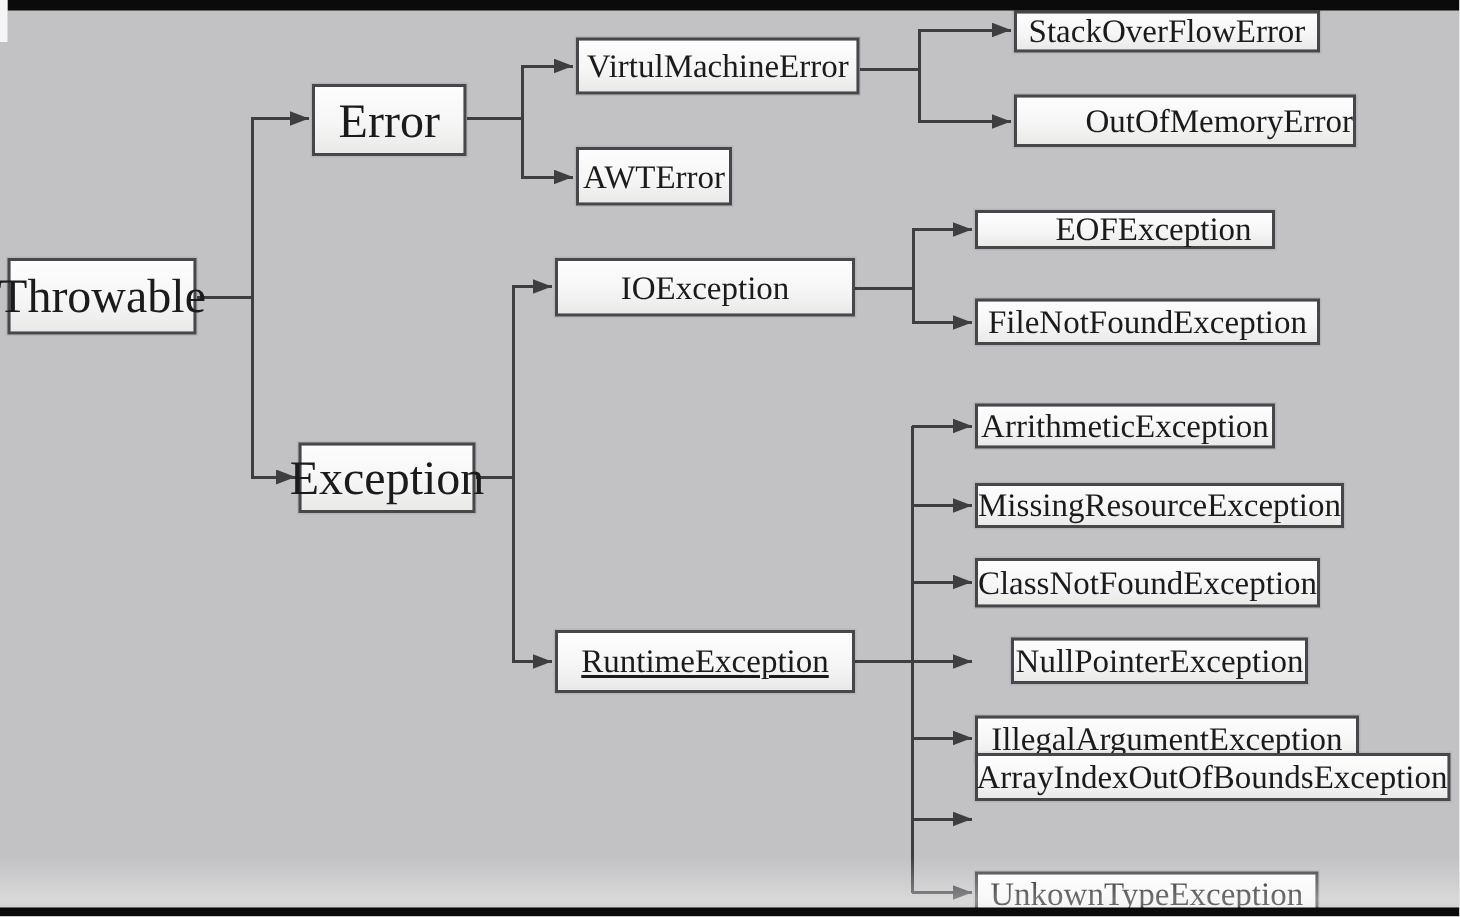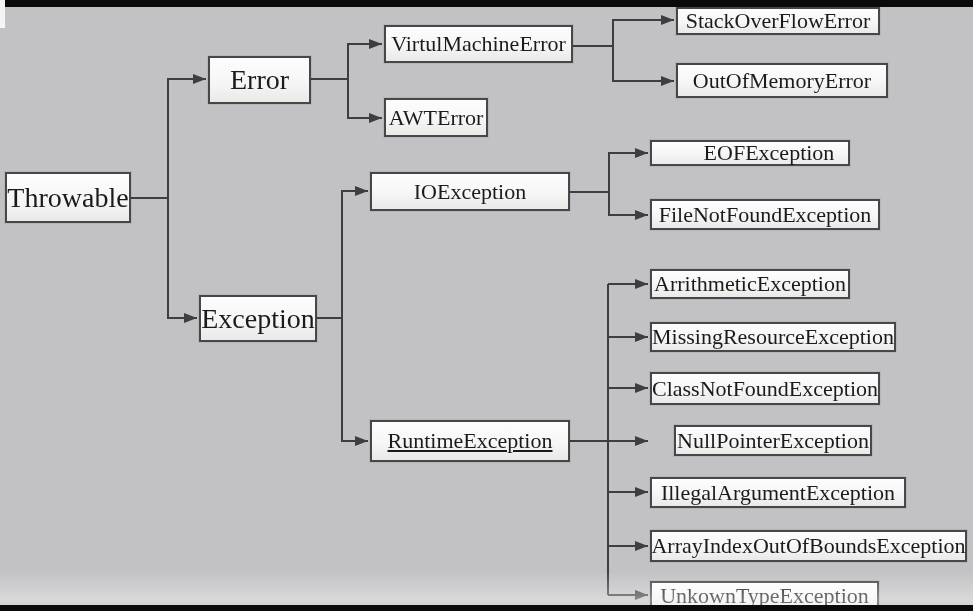--- a/index.html
+++ b/index.html
@@ -49,21 +49,21 @@
     position:absolute;
     box-sizing:border-box;
     border:2px solid var(--box-border);
     background:linear-gradient(180deg, var(--box-top) 0%, #f6f6f6 55%, var(--box-bot) 100%);
     color:var(--text);
     display:flex;align-items:center;justify-content:center;
     font-size:22px;
     white-space:nowrap;
     box-shadow:0 0 0 1px rgba(0,0,0,0.06);
   }
-  .node.lg{font-size:28px;}
+  .node.lg{font-size:32px;}
 </style>
 </head>
 <body>
 
 <div class="stage">
   <svg class="wires" viewBox="0 0 973 611" xmlns="http://www.w3.org/2000/svg">
     <defs>
       <marker id="arrow" markerUnits="userSpaceOnUse" markerWidth="14" markerHeight="12" refX="13" refY="5" orient="auto">
         <path id="arrowhead-path" d="M0,0 L13,5 L0,10 Z" fill="#3e3d40"></path>
       </marker>
@@ -109,21 +109,21 @@
       </div>
       <div class="node" style="left: 370px; top: 172px; width: 200px; height: 39px;">
         <span>IOException</span>
       </div>
       <div class="node" style="left: 370px; top: 420px; width: 200px; height: 42px; text-decoration: underline;">
         <span>RuntimeException</span>
       </div>
       <div class="node" style="left: 676px; top: 7px; width: 204px; height: 28px;">
         <span>StackOverFlowError</span>
       </div>
-      <div class="node" style="left: 676px; top: 63px; width: 212px; height: 35px;">
+      <div class="node" style="left: 676px; top: 63px; width: 228px; height: 35px; justify-content: flex-end;">
         <span>OutOfMemoryError</span>
       </div>
       <div class="node" style="left: 650px; top: 140px; width: 200px; height: 26px; padding-left: 38px;">
         <span>EOFException</span>
       </div>
       <div class="node" style="left: 650px; top: 199px; width: 230px; height: 31px;">
         <span>FileNotFoundException</span>
       </div>
       <div class="node" style="left: 650px; top: 269px; width: 200px; height: 30px;">
         <span>ArrithmeticException</span>
@@ -133,21 +133,21 @@
       </div>
       <div class="node" style="left: 650px; top: 372px; width: 230px; height: 33px;">
         <span>ClassNotFoundException</span>
       </div>
       <div class="node" style="left: 674px; top: 425px; width: 198px; height: 31px;">
         <span>NullPointerException</span>
       </div>
       <div class="node" style="left: 650px; top: 477px; width: 256px; height: 31px;">
         <span>IllegalArgumentException</span>
       </div>
-      <div class="node" style="left: 650px; top: 530px; width: 317px; height: 32px;">
+      <div class="node" style="left: 650px; top: 502px; width: 317px; height: 32px; justify-content: flex-end;">
         <span>ArrayIndexOutOfBoundsException</span>
       </div>
       <div class="node" style="left: 650px; top: 581px; width: 229px; height: 29px;">
         <span>UnkownTypeException</span>
       </div>
     </div>
 
   <div class="top-bar"></div>
   <div class="corner-notch"></div>
   <div class="bottom-fade"></div>

